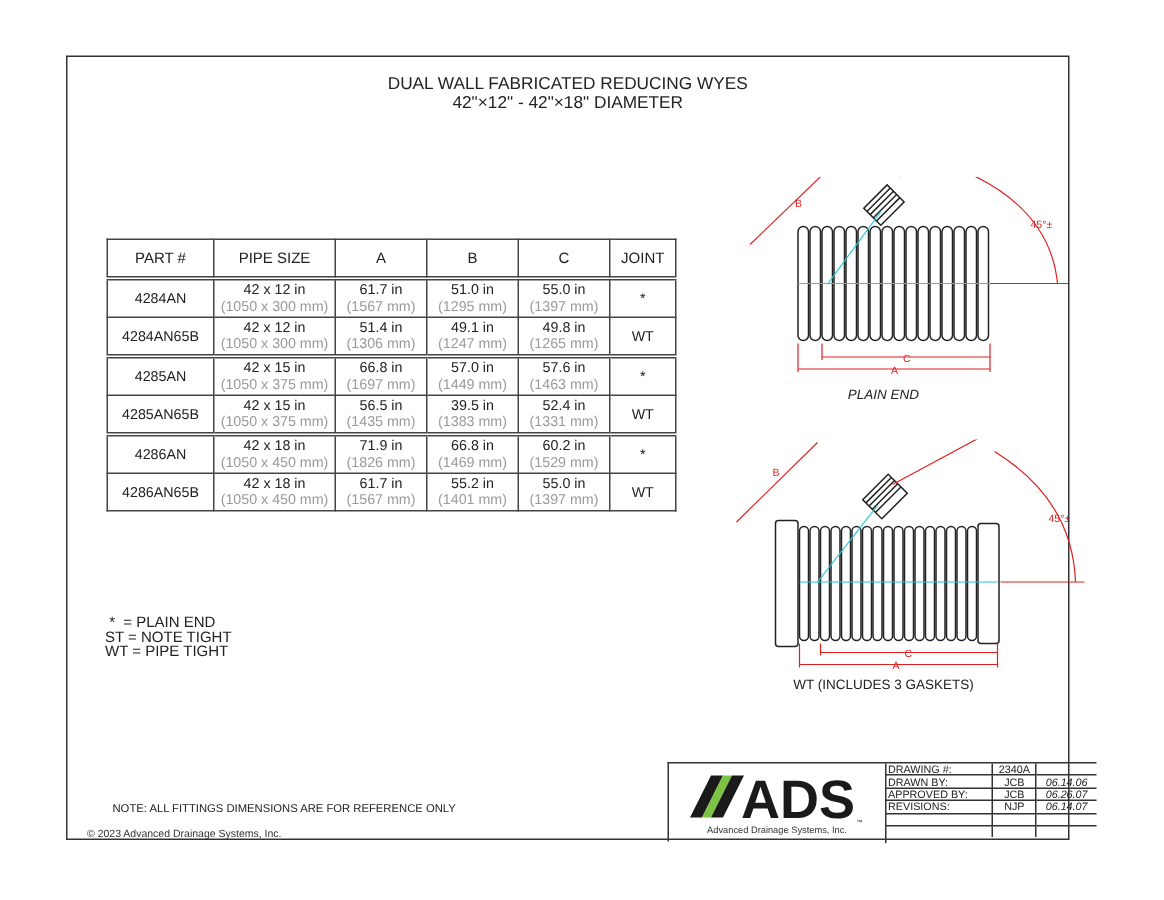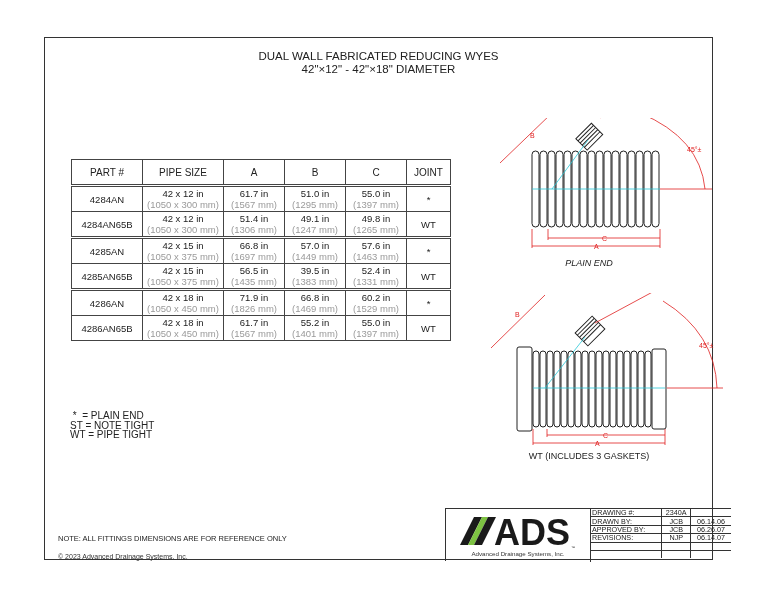--- a/index.html
+++ b/index.html
@@ -14,31 +14,31 @@
   table.spec td, table.spec th { border:1px solid #444; text-align:center; padding:0;
                font-weight:normal; }
   table.spec th { height:24px; font-size:10px; }
   table.spec thead tr { border-bottom:3px double #444; }
   table.spec td { height:24px; line-height:11px; }
   .mm { color:#9a9a9a; display:block; }
   .in { display:block; }
   .c0{width:70px}.c1{width:80px}.c2{width:60px}.c3{width:60px}.c4{width:60px}.c5{width:43px}
   tr.grp td { border-top:3px double #444; }
   .legend { position:absolute; left:25px; top:373px; font-size:10px; line-height:9.5px; }
-  .note { position:absolute; left:13px; top:496px; font-size:7.5px; }
+  .note { position:absolute; left:30px; top:496px; font-size:7.5px; }
   .copy { position:absolute; left:13px; top:515px; font-size:7px; color:#333; }
   .tblock { position:absolute; left:400px; top:470px; width:286px; height:53px;
             border-top:1px solid #333; border-left:1px solid #333; box-sizing:border-box; }
   .logo { position:absolute; left:0; top:0; width:144px; height:53px; border-right:1px solid #333; }
   .logo-sub { position:absolute; left:0; width:144px; top:41px; text-align:center; font-size:6.2px; color:#333; }
   .rev { position:absolute; left:144px; top:0; border-collapse:collapse; font-size:7.2px; }
   .rev td { border-bottom:1px solid #333; border-right:1px solid #333; height:7.4px; line-height:7px; padding:0 2px; }
   .rev td.k { width:68px; }
   .rev td.v { width:24px; text-align:center; }
-  .rev td.d { width:36px; text-align:center; border-right:none; }
+  .rev td.d { width:36px; text-align:center; border-right:none;font-style:italic; }
   .drawing { position:absolute; }
   .dlabel { position:absolute; font-size:9px; text-align:center; width:180px; }
 </style>
 </head>
 <body>
 
 <div class="sheet">
 
   <div class="title">
     <div>DUAL WALL FABRICATED REDUCING WYES</div>

